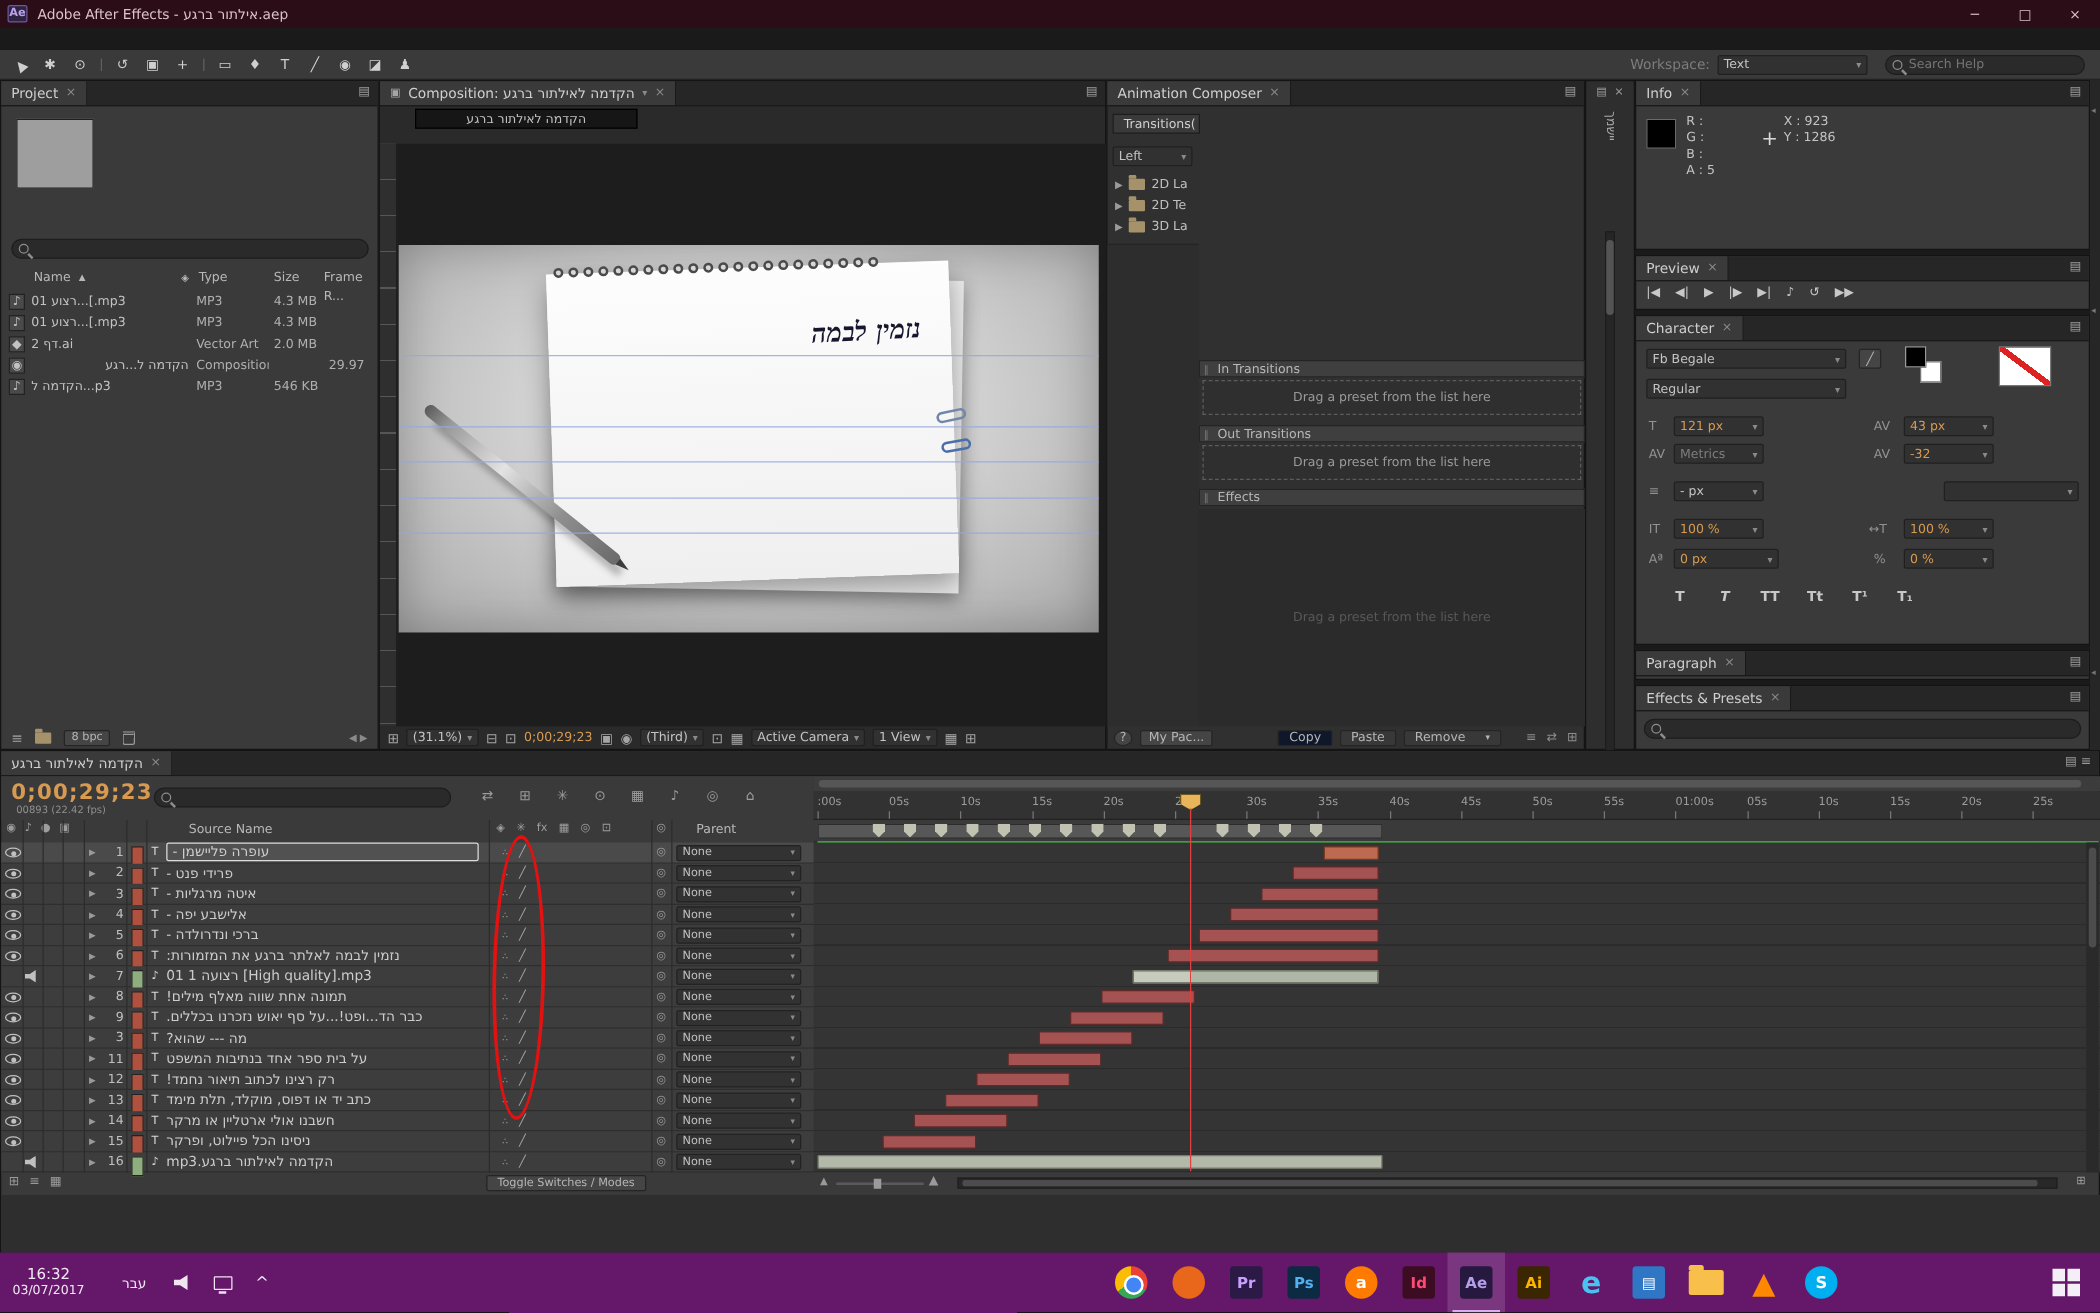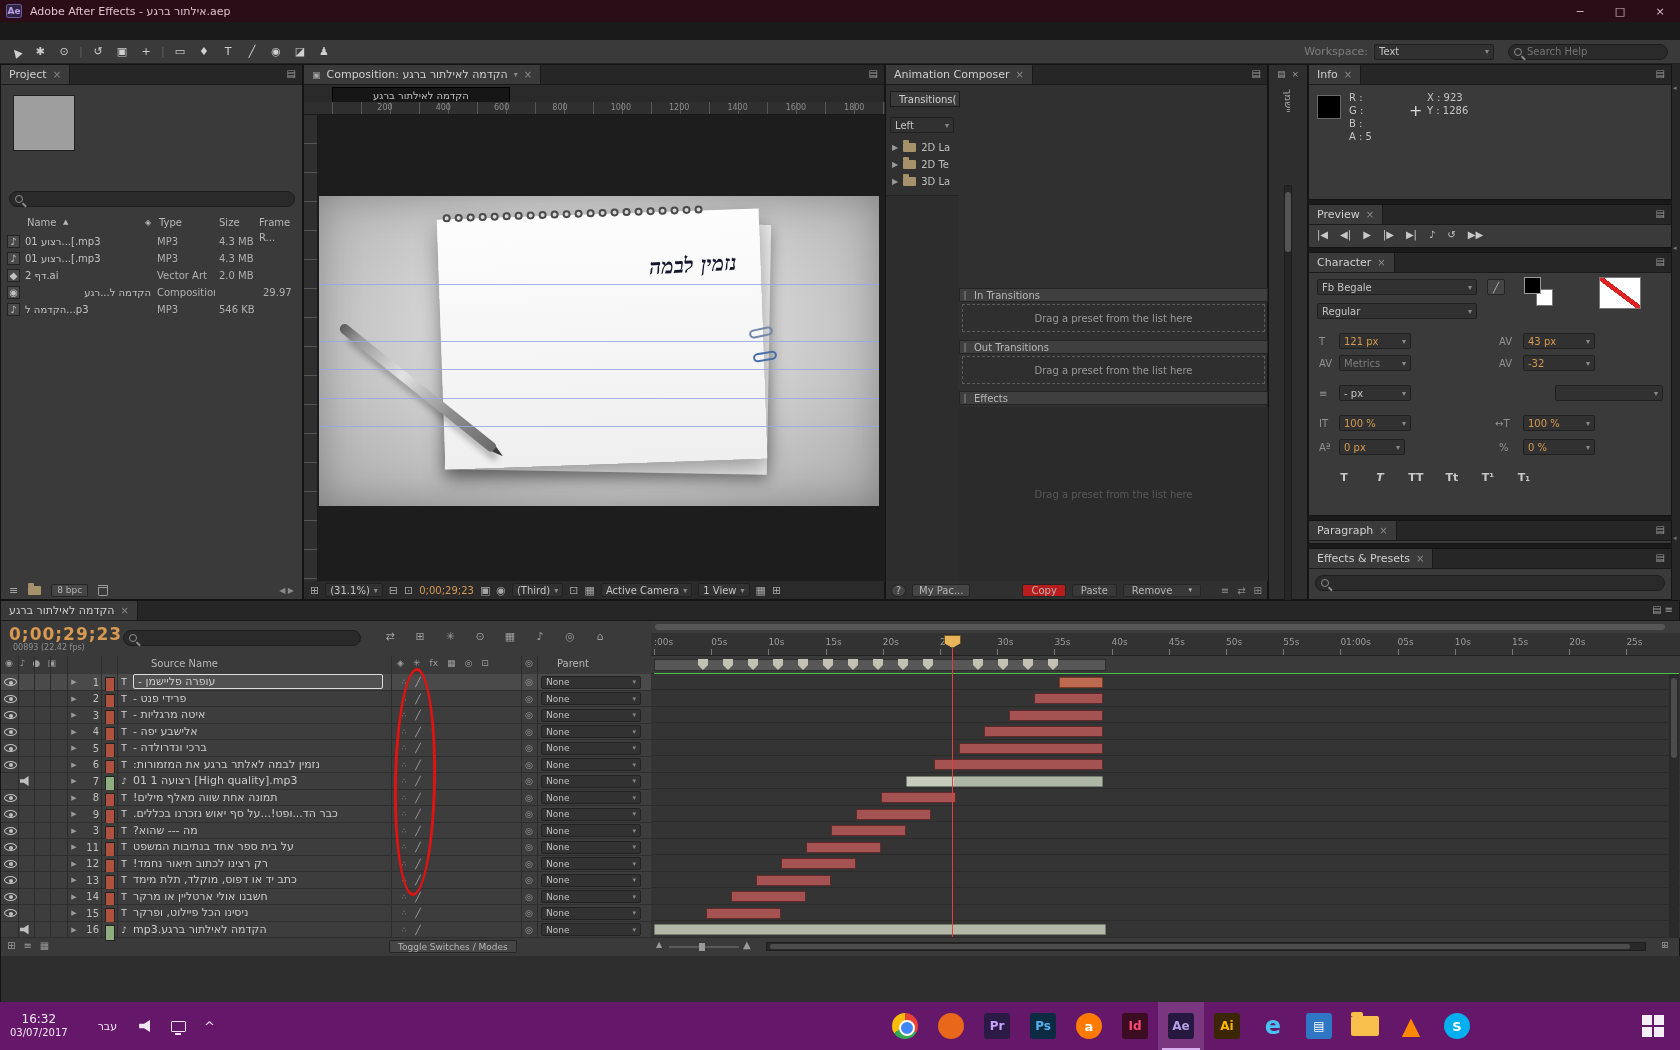--- a/index.html
+++ b/index.html
@@ -232,32 +232,20 @@
         <span class="icon" style="font-size:9px">▣</span>
         <span>Composition: הקדמה לאילתור ברגע</span>
           <span class="arr" style="color:#8a8a8a;font-size:8px">▾</span>
           <span class="x">×</span>
       </div>
       <span class="pmenu">▤</span>
     </div>
     <div class="abs" dir="rtl" style="left:28px;top:22px;width:178px;height:16px;background:#161616;border:1px solid #000;color:#c0c0c0;
          font-size:10px;display:flex;align-items:center;justify-content:center">הקדמה לאילתור ברגע</div>
 
-    <div id="comp-ruler" class="abs" style="left:0;top:37px;width:582px;height:13px;background:#2f2f2f;border-bottom:1px solid #191919;
-         background-image:repeating-linear-gradient(90deg,transparent 0 28px,#565656 28px 29px)">
-        <span class="rlabel" style="left: 73.34px;">200</span>
-        <span class="rlabel" style="left: 131.68px;">400</span>
-        <span class="rlabel" style="left: 190.02px;">600</span>
-        <span class="rlabel" style="left: 248.36px;">800</span>
-        <span class="rlabel" style="left: 306.7px;">1000</span>
-        <span class="rlabel" style="left: 365.04px;">1200</span>
-        <span class="rlabel" style="left: 423.38px;">1400</span>
-        <span class="rlabel" style="left: 481.72px;">1600</span>
-        <span class="rlabel" style="left: 540.06px;">1800</span>
-      </div>
     <div class="abs" style="left:0;top:50px;width:14px;height:466px;background:#2f2f2f;border-right:1px solid #191919;
          background-image:repeating-linear-gradient(180deg,transparent 0 28px,#565656 28px 29px)"></div>
 
     <div class="abs" style="left:14px;top:50px;width:567px;height:466px;background:#1d1d1d">
 
       <div id="comp-img" class="abs" style="left:1px;top:81px;width:560px;height:310px;overflow:hidden;
            background:radial-gradient(ellipse at 50% 42%,#e3e3e3 0%,#d2d2d2 45%,#a9a9a9 100%);
            box-shadow:inset 0 0 40px rgba(0,0,0,.25)">
 
         <div class="abs" style="left:128px;top:26px;width:322px;height:250px;background:#ececec;transform:rotate(1deg);
@@ -393,21 +381,21 @@
     <div class="achdr" style="left:73px;top:326px;width:309px;height:14px">
         <span>Effects</span>
       </div>
     <div class="abs" style="left:73px;top:342px;width:309px;height:174px;background:#2b2b2b;display:flex;align-items:center;justify-content:center">
       <span style="color:#585858;font-size:10px">Drag a preset from the list here</span>
     </div>
     <div class="abs hdrbar" style="left:0;top:516px;width:100%;height:18px;display:flex;align-items:center;gap:6px;padding:0 5px">
       <span class="btn" style="width:15px;height:13px;border-radius:50%">?</span>
       <span class="btn" style="height:13px;padding:0 6px">My Pac...</span>
       <span style="width:40px"></span>
-      <span class="btn" style="height:13px;padding:0 8px;background:#b91c1c">Copy</span>
+      <span class="btn" style="height:13px;padding:0 8px;background:#0f172a">Copy</span>
       <span class="btn" style="height:13px;padding:0 8px;background:#383838">Paste</span>
       <span class="btn" style="height:13px;padding:0 8px;background:#383838;gap:16px">
           <span>Remove</span>
           <span class="arr" style="font-size:7px">▾</span>
         </span>
       <span style="margin-left:auto;color:#8e8e8e;font-size:10px;display:flex;gap:8px">
         <span>≡</span>
           <span>⇄</span>
           <span>⊞</span>
       </span>
@@ -528,21 +516,21 @@
         <span class="orange">100 %</span>
         <span class="arr">▾</span>
       </span>
     <span class="cicon" style="left:186px;top:165px">↔T</span>
     <span class="abs mini-select" style="left:214px;top:162px;width:72px">
         <span class="orange">100 %</span>
         <span class="arr">▾</span>
       </span>
 
     <span class="cicon" style="left:10px;top:189px">Aª</span>
-    <span class="abs mini-select" style="left:30px;top:186px;width:66px">
+    <span class="abs mini-select" style="left:30px;top:186px;width:84px">
         <span class="orange">0 px</span>
         <span class="arr">▾</span>
       </span>
     <span class="cicon" style="left:190px;top:189px">%</span>
     <span class="abs mini-select" style="left:214px;top:186px;width:72px">
         <span class="orange">0 %</span>
         <span class="arr">▾</span>
       </span>
 
     <div id="char-styles" class="abs" style="left:24px;top:216px;display:flex;gap:14px">

